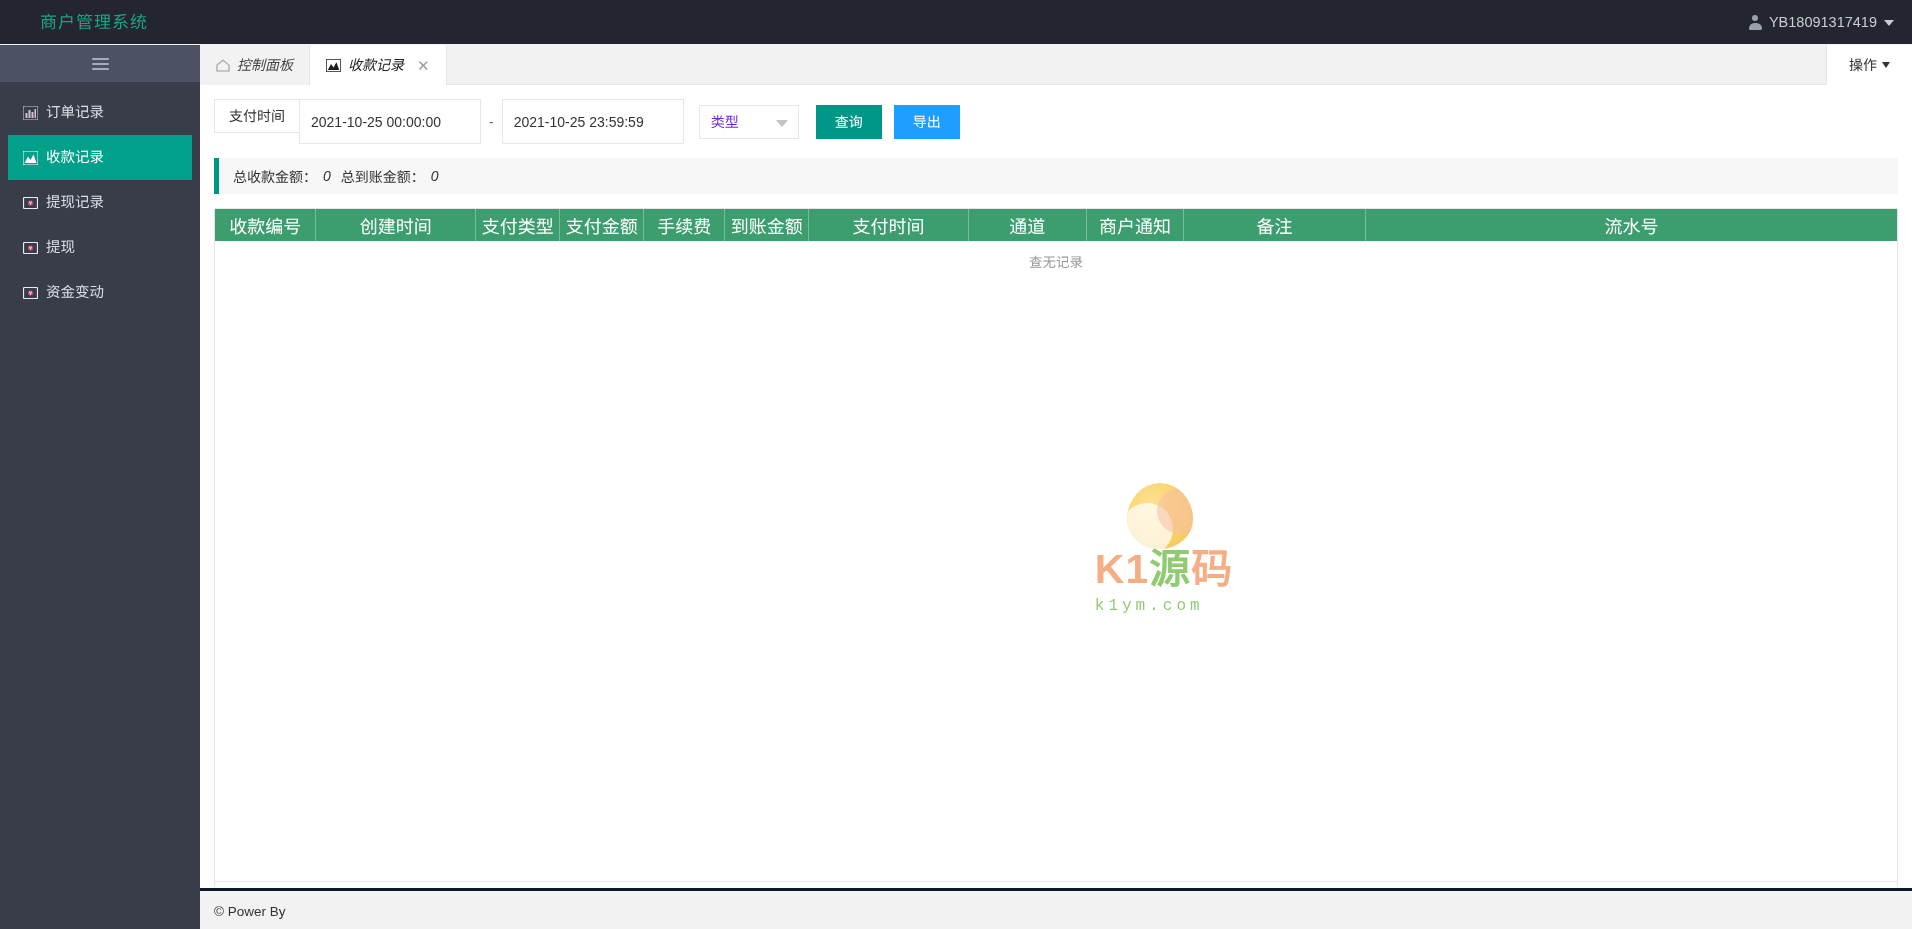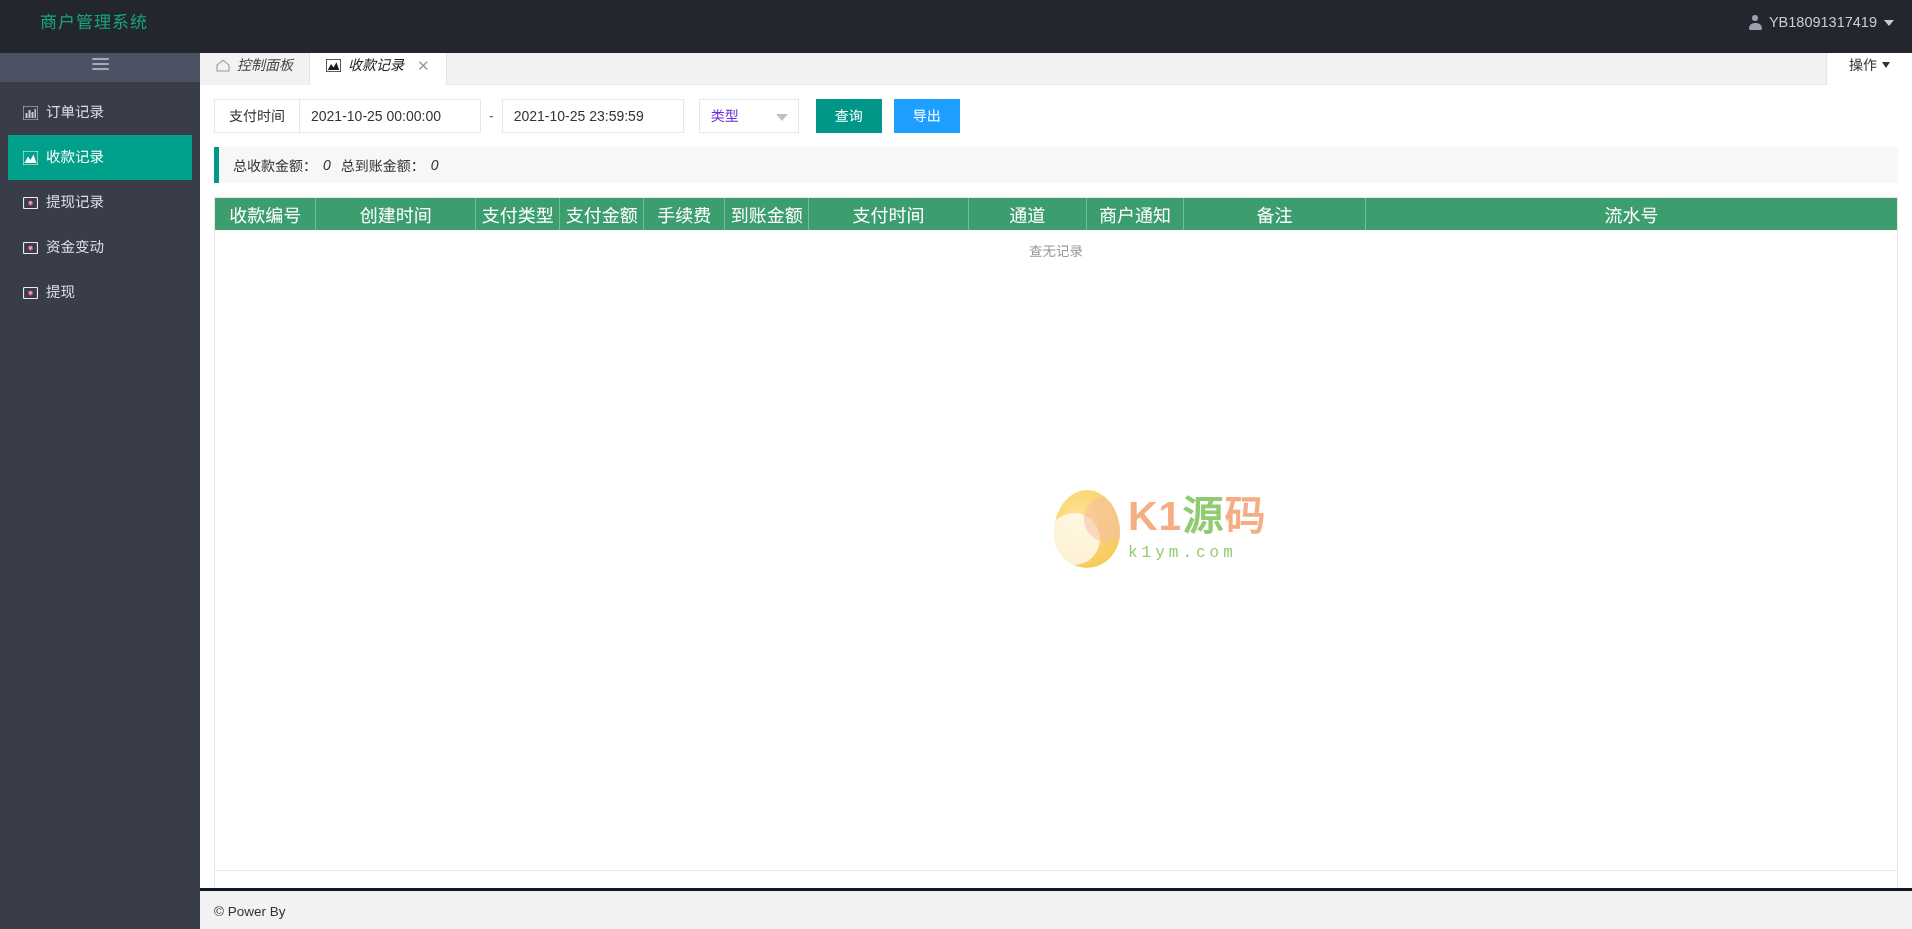--- a/index.html
+++ b/index.html
@@ -10,21 +10,21 @@
     overflow: hidden;
     background: #f2f2f2;
     font-family: "Liberation Sans", "DejaVu Sans", sans-serif;
     font-size: 14px;
     color: #333;
   }
 
   
   .app-header {
     position: absolute; top: 0; left: 0;
-    width: 1912px; height: 53px;
+    width: 1912px; height: 44px;
     background: #23262e;
     z-index: 30;
   }
   .brand {
     position: absolute; left: 40px; top: 0;
     height: 45px; line-height: 45px;
     color: #19a380;
     font-size: 17px;
     letter-spacing: 1px;
     white-space: nowrap;
@@ -164,21 +164,21 @@
   .input-addon {
     height: 34px; line-height: 32px;
     padding: 0 14px;
     border: 1px solid #e6e6e6;
     border-right: none;
     background: #fff;
     color: #333; font-size: 14px;
     white-space: nowrap;
   }
   .date-input {
-    height: 34px; width: 182px;
+    height: 45px; width: 182px;
     border: 1px solid #e6e6e6;
     padding: 0 11px;
     font-size: 14px; color: #333;
     background: #fff;
     font-family: "Liberation Sans", sans-serif;
     outline: none;
   }
   .range-dash {
     padding: 0 8px; line-height: 34px;
     color: #666; font-size: 14px;
@@ -261,20 +261,21 @@
   }
 
   
   .watermark {
     position: absolute;
     left: 854px; top: 398px;
     width: 212px; height: 92px;
     display: flex; align-items: center;
     opacity: 0.95;
     pointer-events: none;
+    flex-direction: column;
   }
   .wm-egg {
     width: 66px; height: 78px;
     border-radius: 50% 50% 50% 50% / 55% 55% 45% 45%;
     background: radial-gradient(circle at 38% 30%, #fde08a 0%, #f9cf63 55%, #f3c24e 100%);
     position: relative; overflow: hidden;
     flex: 0 0 66px;
   }
   .wm-egg::before {
     content: ""; position: absolute;
@@ -374,31 +375,31 @@
       <span>提现记录</span>
     </li>
     <li class="nav-item">
       <span class="nav-icon">
         <svg width="15" height="12" viewBox="0 0 15 12">
           <rect x="0.5" y="0.5" width="14" height="11" rx="1" fill="none" stroke="#e8eaf0" stroke-width="1.2"></rect>
           <circle cx="7.5" cy="6" r="2.6" fill="#c3496b"></circle>
           <text x="7.5" y="8.3" font-size="5" fill="#ffffff" text-anchor="middle" font-family="monospace">¥</text>
         </svg>
       </span>
-      <span>资金变动</span>
+      <span>提现</span>
     </li>
     <li class="nav-item">
       <span class="nav-icon">
         <svg width="15" height="12" viewBox="0 0 15 12">
           <rect x="0.5" y="0.5" width="14" height="11" rx="1" fill="none" stroke="#e8eaf0" stroke-width="1.2"></rect>
           <circle cx="7.5" cy="6" r="2.6" fill="#c3496b"></circle>
           <text x="7.5" y="8.3" font-size="5" fill="#ffffff" text-anchor="middle" font-family="monospace">¥</text>
         </svg>
       </span>
-      <span>提现</span>
+      <span>资金变动</span>
     </li>
   </ul>
 </div>
 
 <div class="tabbar">
   <div class="tabs">
     <div class="tab">
       <span class="tab-icon">
         <svg width="14" height="13" viewBox="0 0 14 13">
           <path d="M1 6.2 L7 1.2 L13 6.2 L13 12 L1 12 Z" fill="none" stroke="#9a9a9a" stroke-width="1.1"></path>

